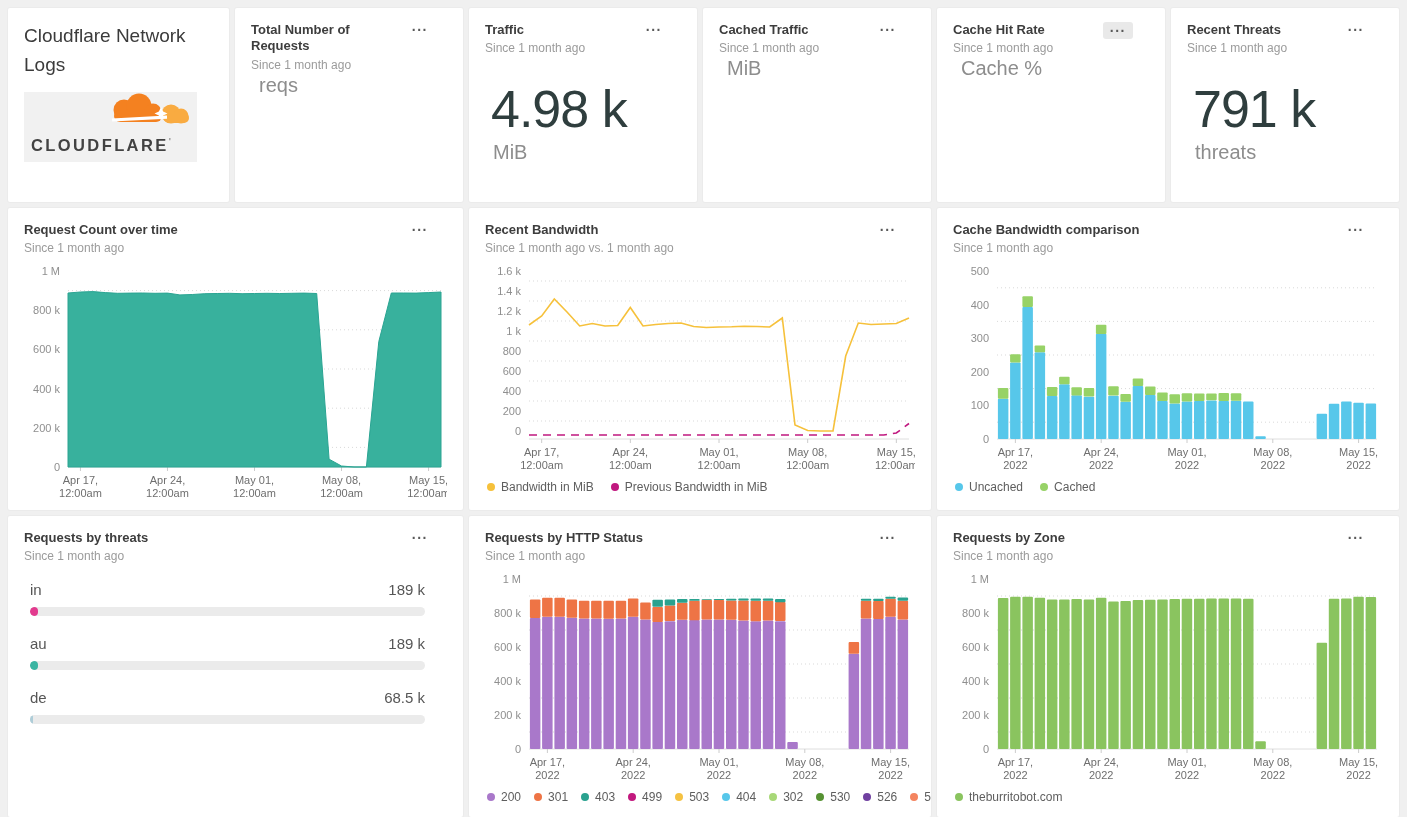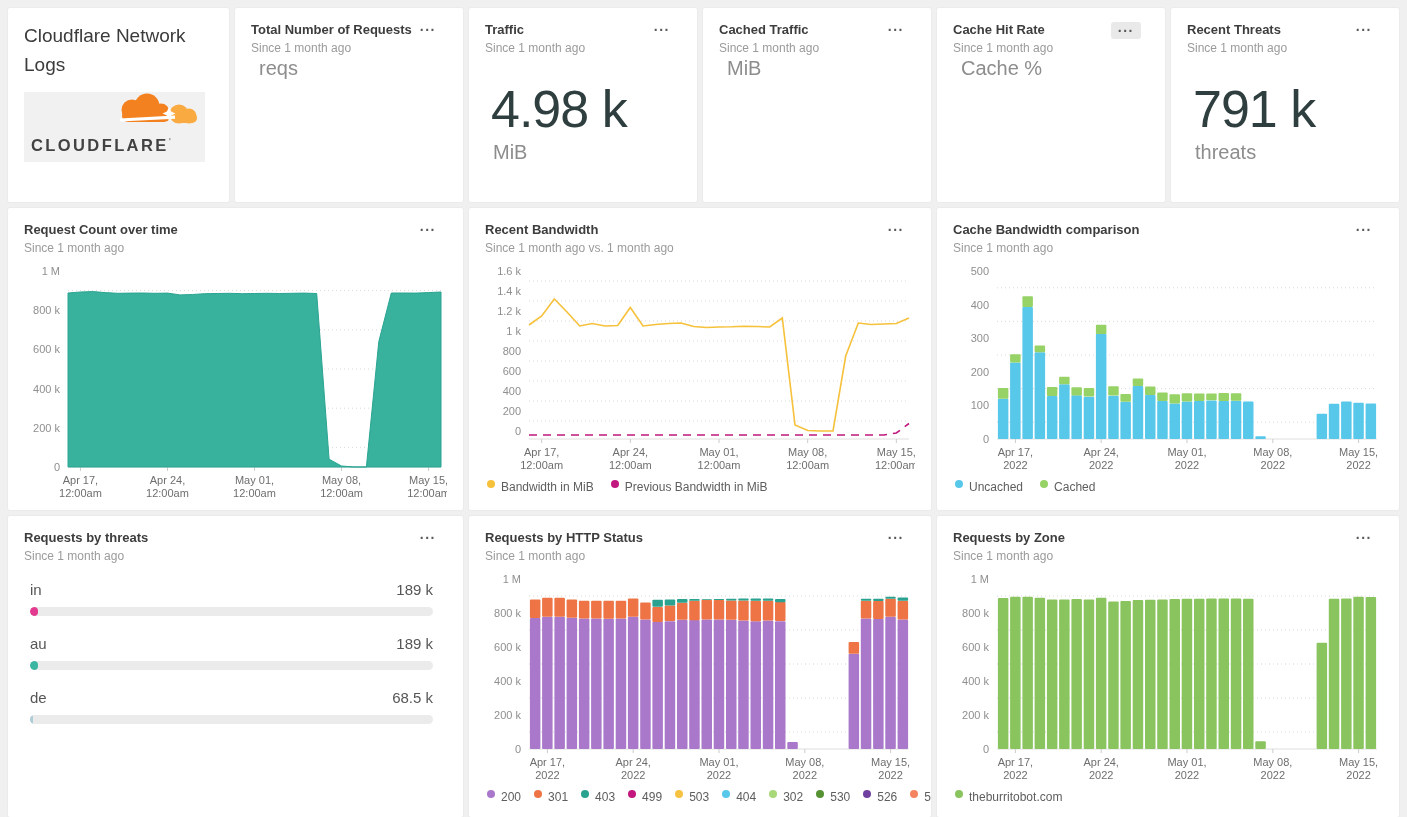--- a/index.html
+++ b/index.html
@@ -13,21 +13,21 @@
     padding: 8px 8px 0 8px;
     display: grid;
     grid-template-columns: 221px repeat(5, 1fr);
     grid-template-rows: 194px 302px 301px;
     gap: 6px;
     overflow: hidden;
   }
   .panel {
     background: #ffffff;
     border-radius: 2px;
-    padding: 14px 24px 12px 16px;
+    padding: 14px 32px 12px 16px;
     overflow: hidden;
     position: relative;
     box-shadow: 0 0 0 1px rgba(0,0,0,0.02);
   }
   .span2 { grid-column: span 2; }
   .p-head { display: flex; justify-content: space-between; align-items: flex-start; }
   .p-title { font-size: 13px; font-weight: 700; color: #3d3d3d; line-height: 1.25; }
   .p-sub   { font-size: 12px; color: #9b9b9b; margin-top: 3px; }
   .menu-btn {
     background: none; border: none; cursor: pointer;
@@ -57,21 +57,21 @@
     white-space: nowrap;
   }
   .stat-unit { margin-left: 8px; margin-top: 2px; font-size: 20px; color: #8d8d8d; }
 
   
   .chart-area { width: 100%; height: 212px; margin-top: 6px; }
   .chart-area.tall { height: 240px; }
   .chart-area.bottom { height: 214px; }
   .chart-area svg { display: block; overflow: hidden; }
   .legend { display: flex; align-items: center; gap: 17px; margin-top: 7px; padding-left: 2px; flex-wrap: nowrap; }
-  .legend-item { display: inline-flex; align-items: flex-start; gap: 6px; font-size: 12px; color: #5e5e5e; cursor: pointer; white-space: nowrap; }
+  .legend-item { display: inline-flex; align-items: center; gap: 6px; font-size: 12px; color: #5e5e5e; cursor: pointer; white-space: nowrap; }
   .legend-dot { width: 8px; height: 8px; border-radius: 50%; display: inline-block; flex: none; }
 
   
   .country-rows { margin-top: 18px; }
   .country-row { padding: 0 6px; margin-bottom: 19px; }
   .country-line { display: flex; justify-content: space-between; font-size: 15px; color: #565656; }
   .country-track { margin-top: 9px; height: 9px; background: #ebebeb; border-radius: 5px; overflow: hidden; }
   .country-fill { display: block; height: 100%; border-radius: 5px; }
 </style>
 </head>

